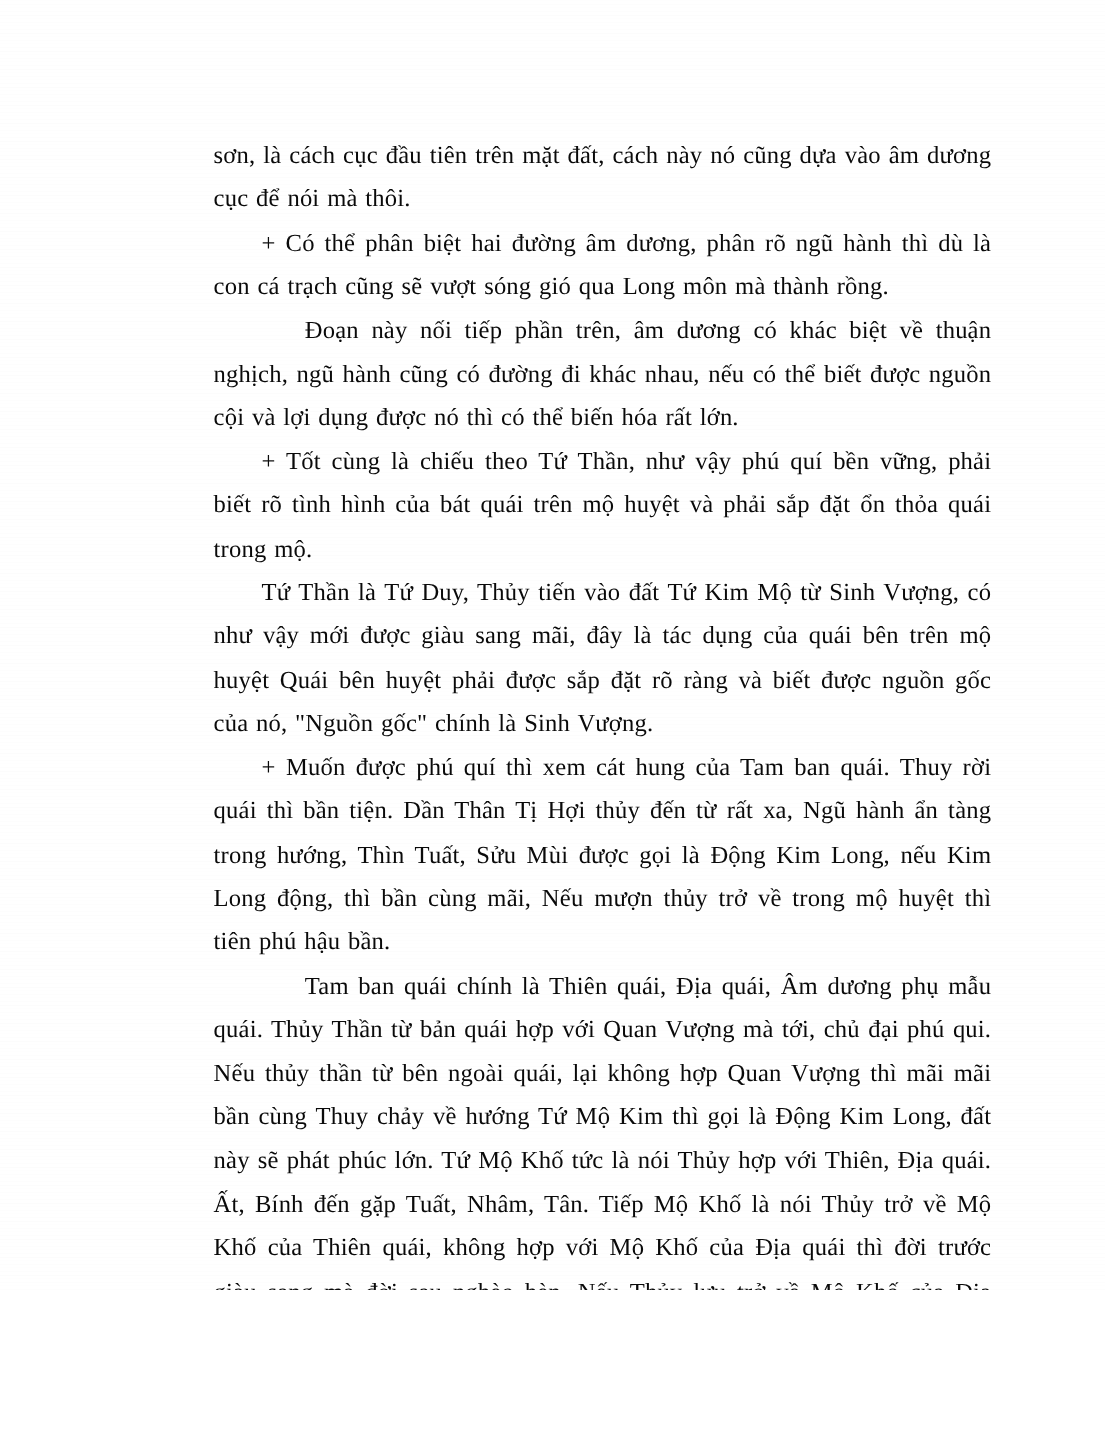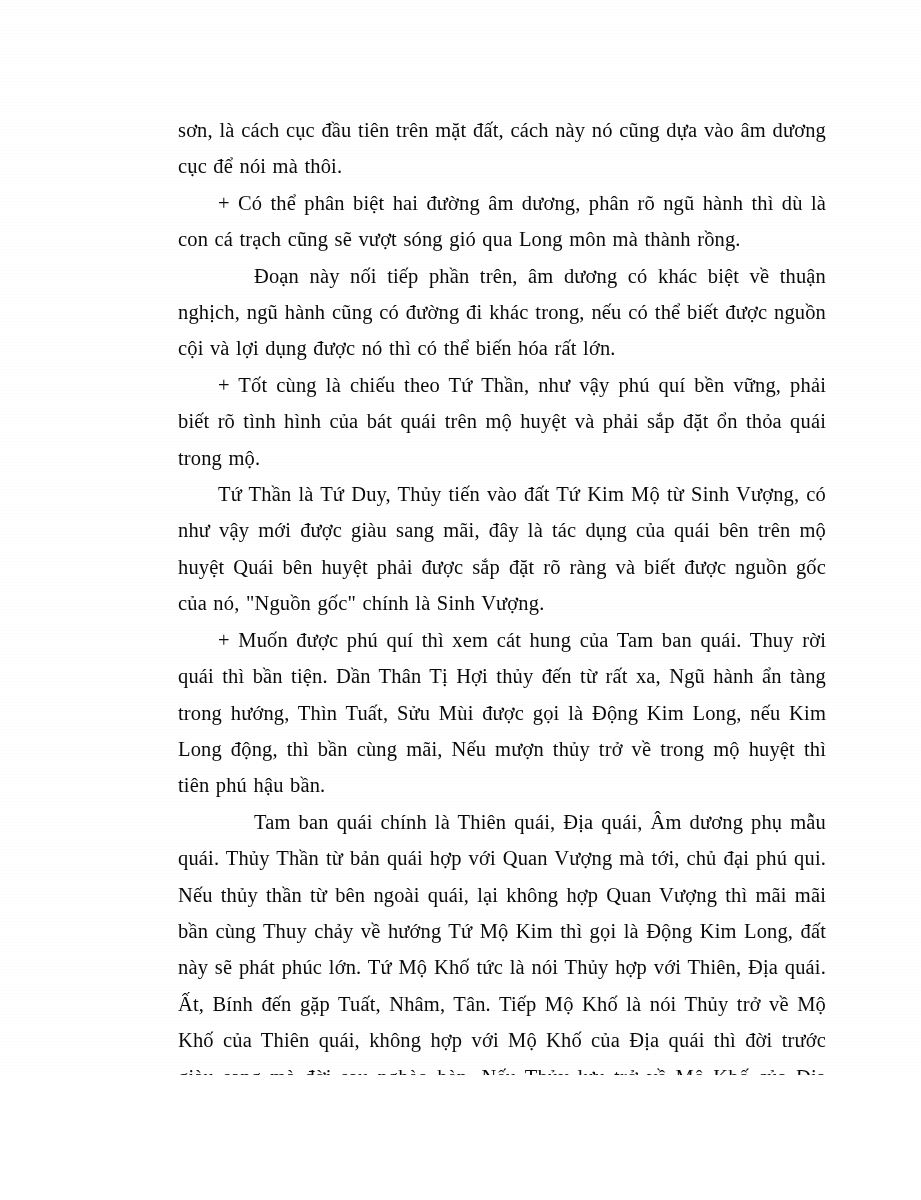--- a/index.html
+++ b/index.html
@@ -75,21 +75,21 @@
 
 <div class="page">
 
   <div class="grain"></div>
 
   <div class="text-block">
     <p class="para ind-none">sơn, là cách cục đầu tiên trên mặt đất, cách này nó cũng dựa vào âm dương cục để nói mà thôi.</p>
 
     <p class="para ind-normal gap-md">+ Có thể phân biệt hai đường âm dương, phân rõ ngũ hành thì dù là con cá trạch cũng sẽ vượt sóng gió qua Long môn mà thành rồng.</p>
 
-    <p class="para ind-wide gap-md">Đoạn này nối tiếp phần trên, âm dương có khác biệt về thuận nghịch, ngũ hành cũng có đường đi khác trong, nếu có thể biết được nguồn cội và lợi dụng được nó thì có thể biến hóa rất lớn.</p>
+    <p class="para ind-wide gap-md">Đoạn này nối tiếp phần trên, âm dương có khác biệt về thuận nghịch, ngũ hành cũng có đường đi khác nhau, nếu có thể biết được nguồn cội và lợi dụng được nó thì có thể biến hóa rất lớn.</p>
 
     <p class="para ind-normal gap-md">+ Tốt cùng là chiếu theo Tứ Thần, như vậy phú quí bền vững, phải biết rõ tình hình của bát quái trên mộ huyệt và phải sắp đặt ổn thỏa quái trong mộ.</p>
 
     <p class="para ind-normal gap-md">Tứ Thần là Tứ Duy, Thủy tiến vào đất Tứ Kim Mộ từ Sinh Vượng, có như vậy mới được giàu sang mãi, đây là tác dụng của quái bên trên mộ huyệt Quái bên huyệt phải được sắp đặt rõ ràng và biết được nguồn gốc của nó, "Nguồn gốc" chính là Sinh Vượng.</p>
 
     <p class="para ind-normal gap-md">+ Muốn được phú quí thì xem cát hung của Tam ban quái. Thuy rời quái thì bần tiện. Dần Thân Tị Hợi thủy đến từ rất xa, Ngũ hành ẩn tàng trong hướng, Thìn Tuất, Sửu Mùi được gọi là Động Kim Long, nếu Kim Long động, thì bần cùng mãi, Nếu mượn thủy trở về trong mộ huyệt thì tiên phú hậu bần.</p>
 
     <p class="para ind-wide gap-md">Tam ban quái chính là Thiên quái, Địa quái, Âm dương phụ mẫu quái. Thủy Thần từ bản quái hợp với Quan Vượng mà tới, chủ đại phú qui. Nếu thủy thần từ bên ngoài quái, lại không hợp Quan Vượng thì mãi mãi bần cùng Thuy chảy về hướng Tứ Mộ Kim thì gọi là Động Kim Long, đất này sẽ phát phúc lớn. Tứ Mộ Khố tức là nói Thủy hợp với Thiên, Địa quái. Ất, Bính đến gặp Tuất, Nhâm, Tân. Tiếp Mộ Khố là nói Thủy trở về Mộ Khố của Thiên quái, không hợp với Mộ Khố của Địa quái thì đời trước giàu sang mà đời sau nghèo hèn. Nếu Thủy lưu trở về Mộ Khố của Địa quái, không hợp với Mộ Khố của Thiên quái thì nơi sản sinh vương hầu có chỗ khuyết hãm, nếu Thủy rời Địa quái lại không hợp Thiên quái thì chủ bần tiện mãi mãi, do</p>
   </div>
 

